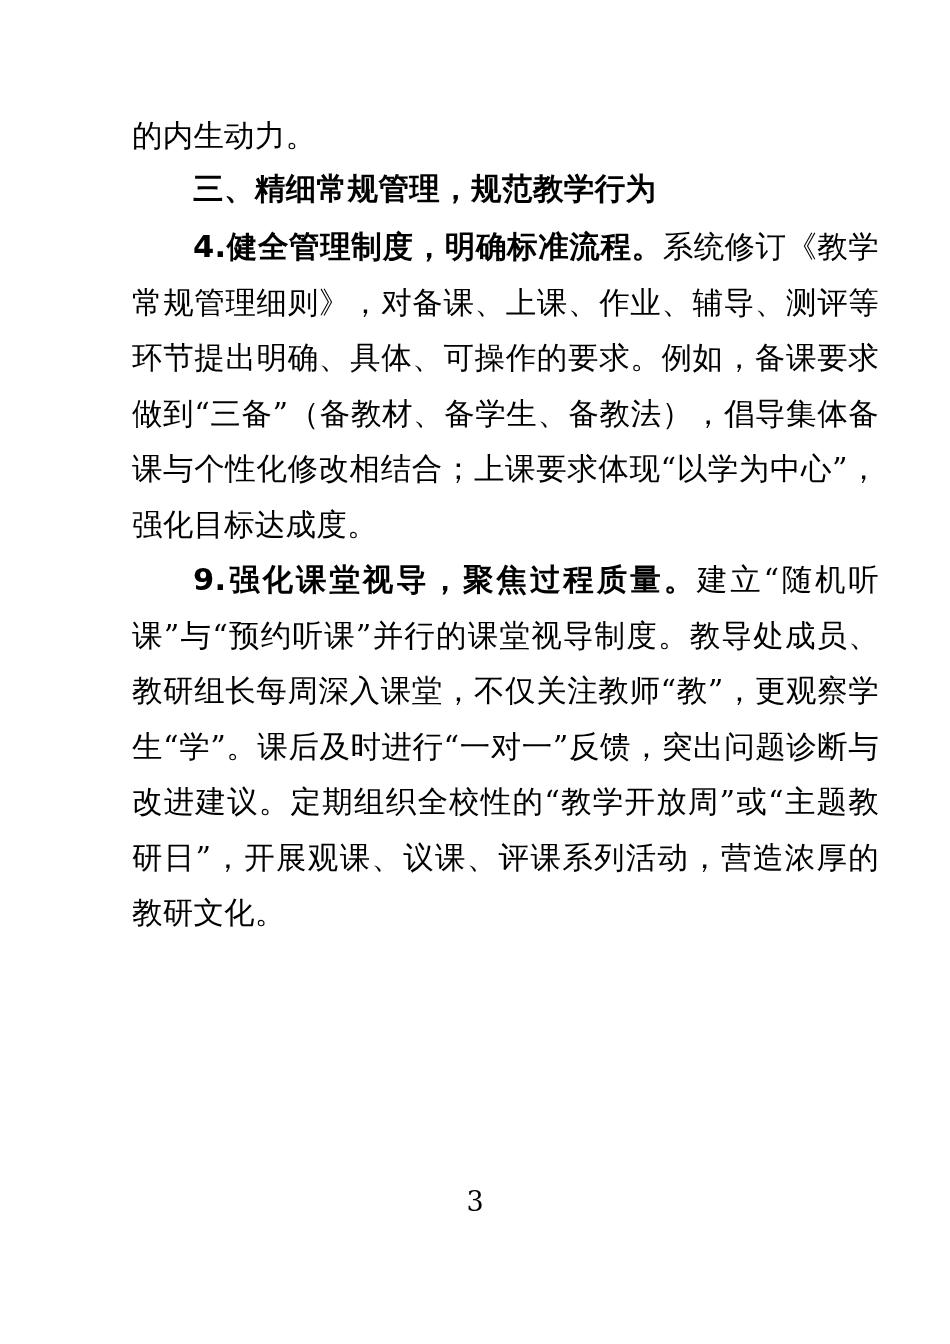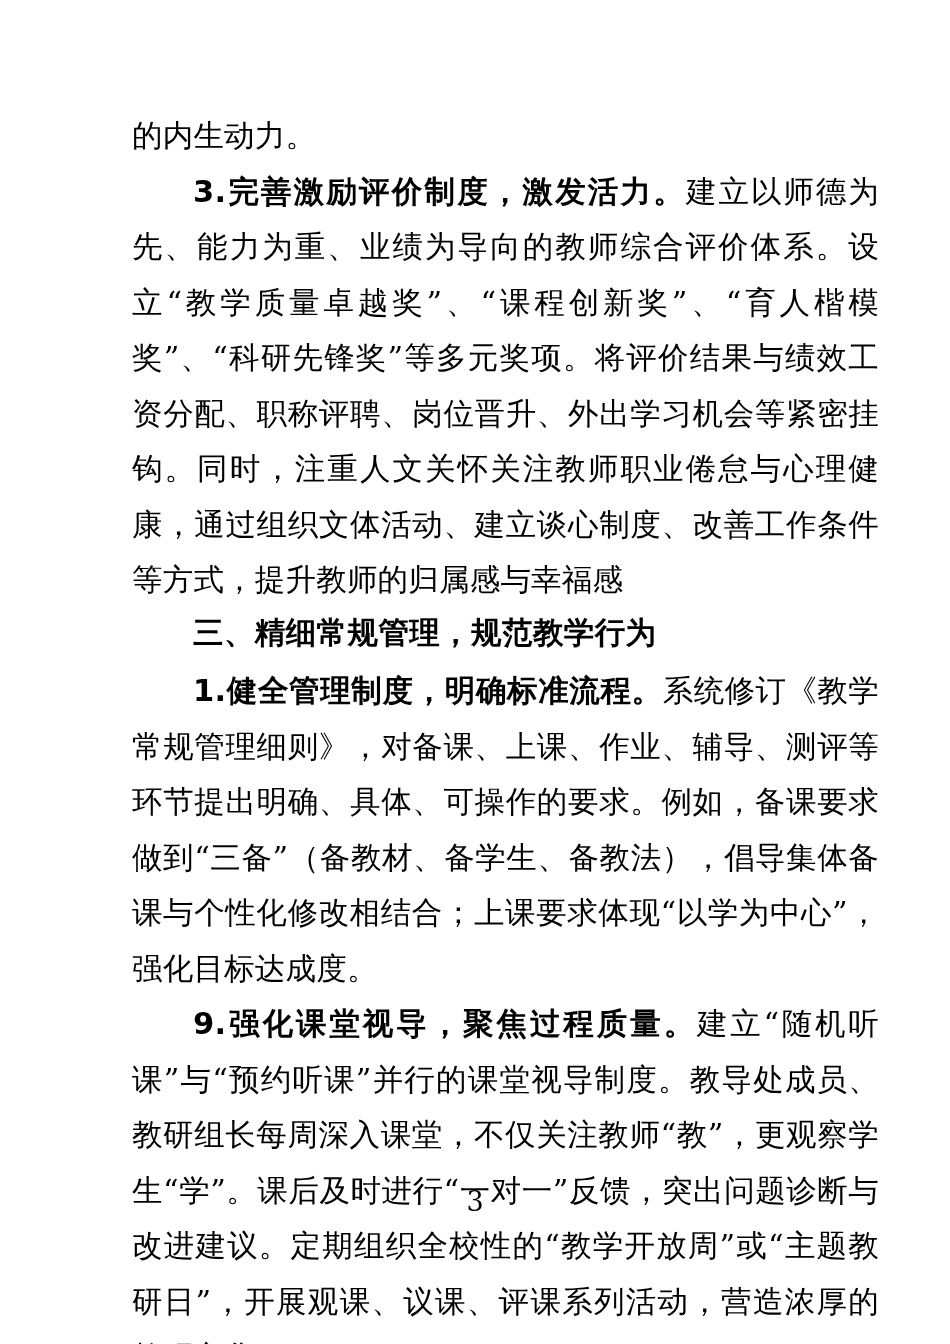--- a/index.html
+++ b/index.html
@@ -60,24 +60,23 @@
   }
 </style>
 </head>
 <body>
 
 <div class="page">
   <div class="doc-body">
 
     <p class="para"><span>的内生动力。</span></p>
 
-    <p class="para indent"><span class="lead">3.完善激励评价制度，激发活力。</span><span>建立以师德为先、能力为重、业绩为导向的教师综合评价体系。设立“教学质量卓越奖”、“课程创新奖”、“育人楷模奖”、“科研先锋奖”等多元奖项。将评价结果与绩效工资分配、职称评聘、岗位晋升、外出学习机会等紧密挂钩。同时，注重人文关怀关注教师职业倦怠与心理健康，通过组织文体活动、建立谈心制度、改善工作条件等方式，提升教师的归属感与幸福感</span></p>
 
     <p class="heading"><span>三、精细常规管理，规范教学行为</span></p>
 
-    <p class="para indent"><span class="lead">1.健全管理制度，明确标准流程。</span><span>系统修订《教学常规管理细则》，对备课、上课、作业、辅导、测评等环节提出明确、具体、可操作的要求。例如，备课要求做到“三备”（备教材、备学生、备教法），倡导集体备课与个性化修改相结合；上课要求体现“以学为中心”，强化目标达成度。</span></p>
+    <p class="para indent"><span class="lead">4.健全管理制度，明确标准流程。</span><span>系统修订《教学常规管理细则》，对备课、上课、作业、辅导、测评等环节提出明确、具体、可操作的要求。例如，备课要求做到“三备”（备教材、备学生、备教法），倡导集体备课与个性化修改相结合；上课要求体现“以学为中心”，强化目标达成度。</span></p>
 
     <p class="para indent"><span class="lead">9.强化课堂视导，聚焦过程质量。</span><span>建立“随机听课”与“预约听课”并行的课堂视导制度。教导处成员、教研组长每周深入课堂，不仅关注教师“教”，更观察学生“学”。课后及时进行“一对一”反馈，突出问题诊断与改进建议。定期组织全校性的“教学开放周”或“主题教研日”，开展观课、议课、评课系列活动，营造浓厚的教研文化。</span></p>
 
   </div>
 </div>
 
 <div class="page-number">3</div>
 
 </body></html>

